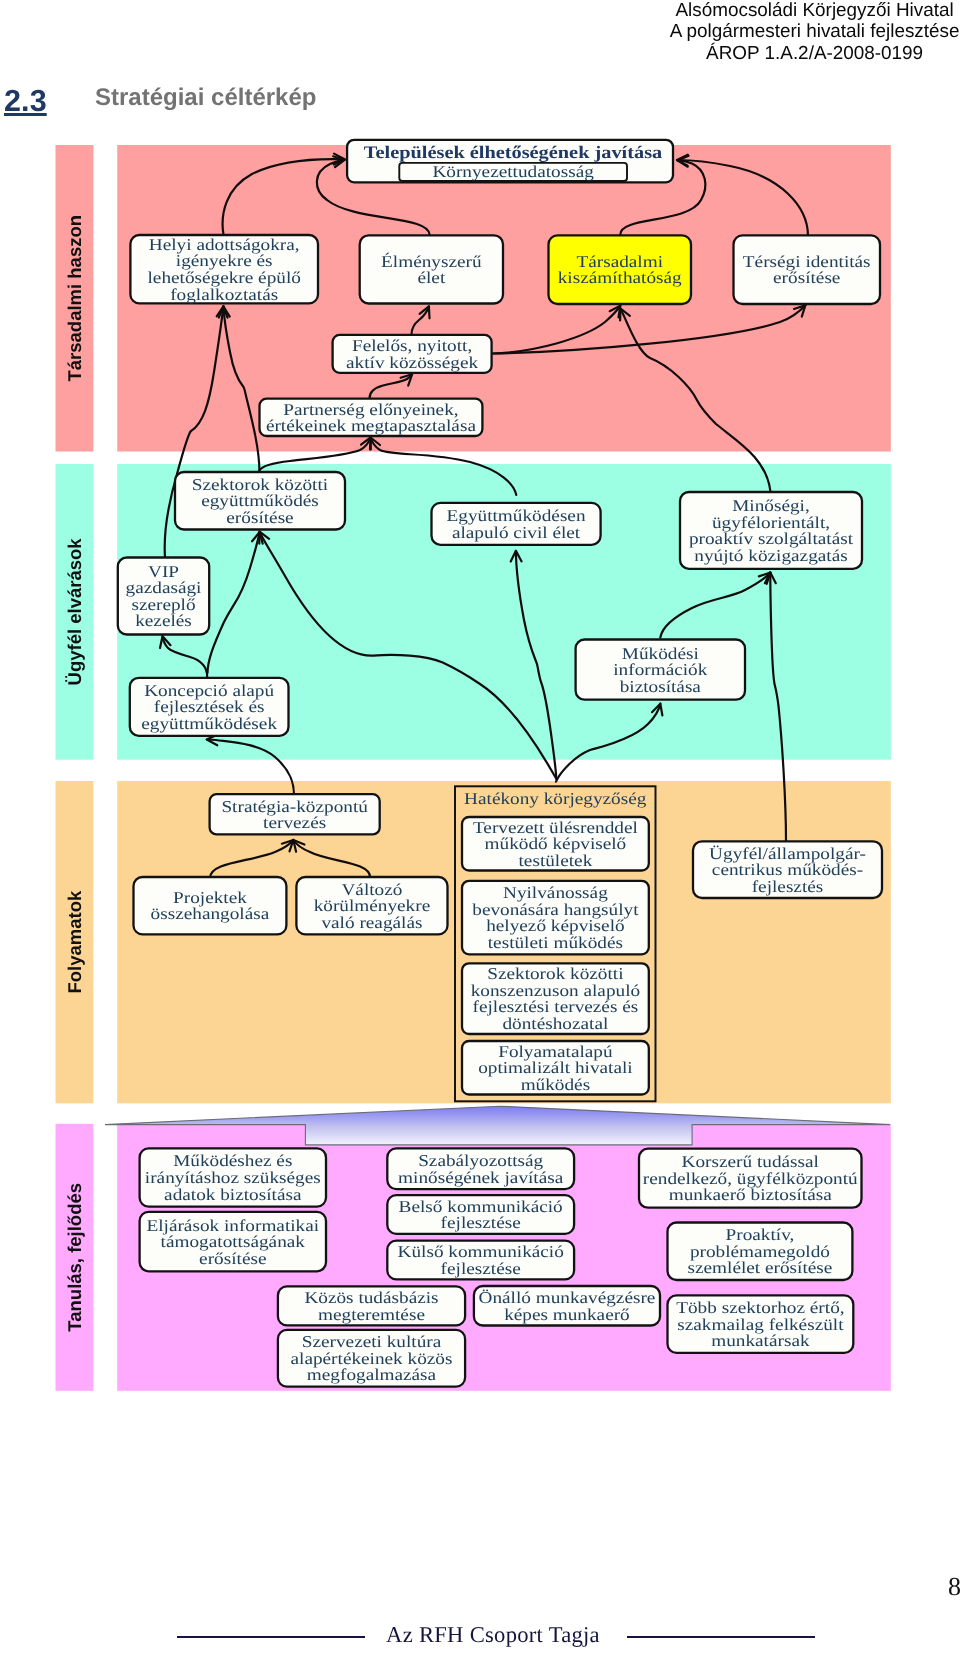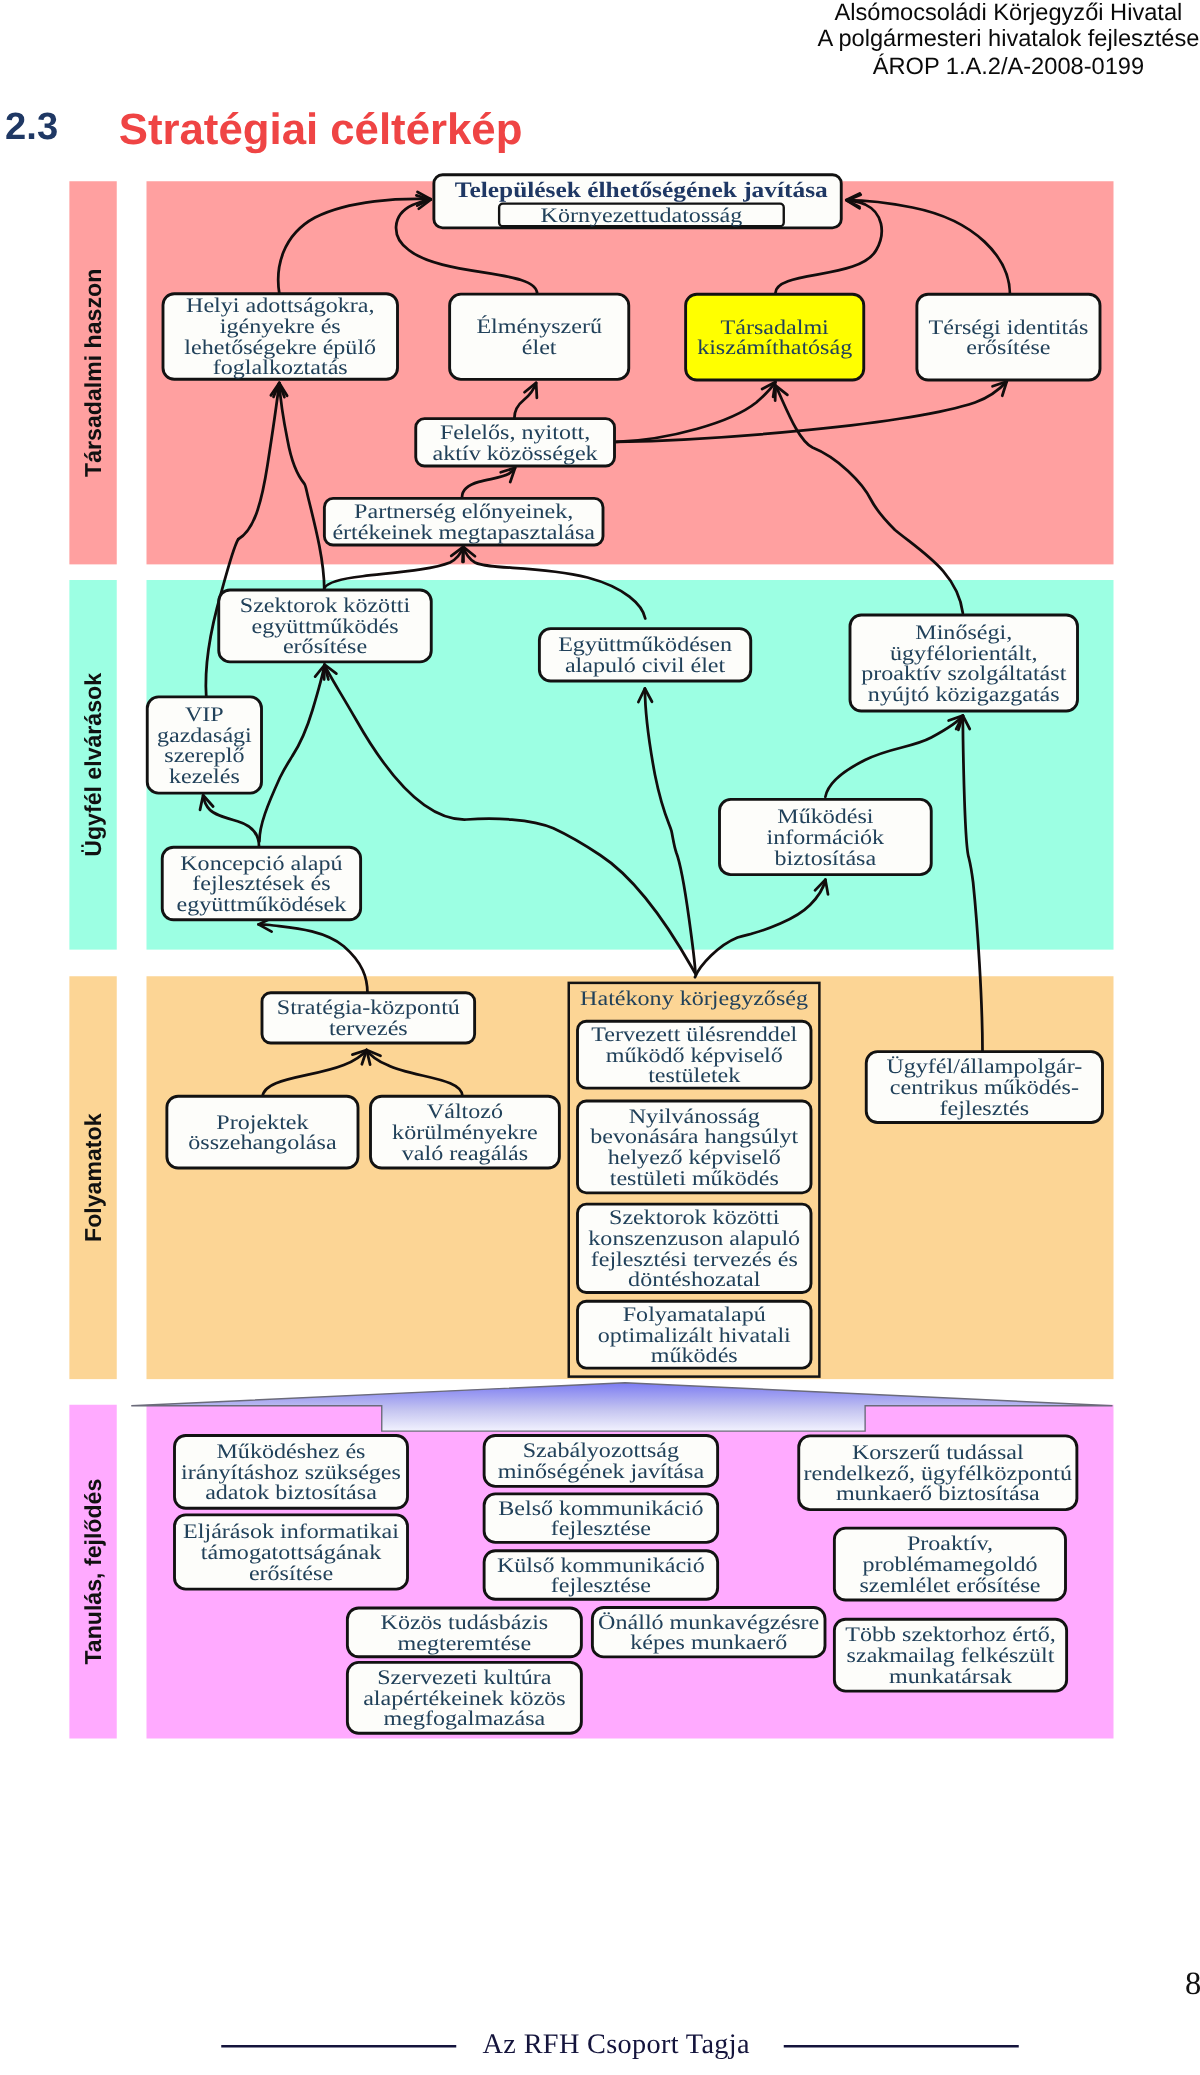--- a/index.html
+++ b/index.html
@@ -3,22 +3,22 @@
 <meta charset="utf-8">
 <title>Stratégiai céltérkép</title>
 <style>
   html,body{margin:0;padding:0;}
   *{-webkit-font-smoothing:antialiased;text-rendering:geometricPrecision;}
   body{width:960px;height:1660px;background:#ffffff;
        font-family:"Liberation Sans",sans-serif;overflow:hidden;position:relative;}
   .hdr{position:absolute;right:0.5px;top:-0.5px;text-align:center;line-height:21.6px;
        font-family:"Liberation Sans",sans-serif;font-size:18.9px;color:#0a0a0a;}
   .t-num{position:absolute;left:4px;top:84px;font-size:30.5px;font-weight:bold;color:#1F3864;
-         letter-spacing:0.1px;}
-  .t-title{position:absolute;left:95px;top:84px;font-size:35px;font-weight:bold;color:#ef4444;}
+         letter-spacing:0.1px;text-decoration:underline;}
+  .t-title{position:absolute;left:95px;top:84px;font-size:24px;font-weight:bold;color:#737373;}
   svg.diagram{position:absolute;left:0;top:0;width:960px;height:1440px;}
   .pg{position:absolute;left:900px;top:1574px;width:61px;text-align:right;font-size:26px;
       font-family:"Liberation Serif",serif;color:#111111;line-height:1;}
   .foot{position:absolute;left:13px;top:0;width:960px;height:1660px;border-radius:18px;}
   .footline{position:absolute;height:1.6px;background:#14143c;top:1636px;}
   .footline.l{left:164px;width:188px;}
   .footline.r{left:614px;width:188px;}
   .foottxt{position:absolute;left:0;top:1624px;width:960px;text-align:center;
            font-family:"Liberation Serif",serif;font-size:22.6px;color:#14143c;
            letter-spacing:0.28px;line-height:1;}
@@ -35,21 +35,21 @@
   
   .arw{fill:none;stroke:#120d0d;stroke-width:2.2;stroke-linecap:round;}
   
   .arwh{fill:none;stroke:#120d0d;stroke-width:2.2;stroke-linecap:round;stroke-linejoin:round;}
 </style>
 </head>
 <body>
 
 <div class="hdr">
   <div>Alsómocsoládi Körjegyzői Hivatal</div>
-  <div>A polgármesteri hivatalok fejlesztése</div>
+  <div>A polgármesteri hivatali fejlesztése</div>
   <div>ÁROP 1.A.2/A-2008-0199</div>
 </div>
 
 <div class="t-num">2.3</div>
 <div class="t-title">Stratégiai céltérkép</div>
 
 <svg class="diagram" id="diagram" viewBox="0 0 960 1440">
     <g>
       <rect x="55.5" y="145" width="37.900000000000006" height="306.5" fill="#FFA0A0"></rect>
       <rect x="117.2" y="145" width="773.5999999999999" height="306.5" fill="#FFA0A0"></rect>

